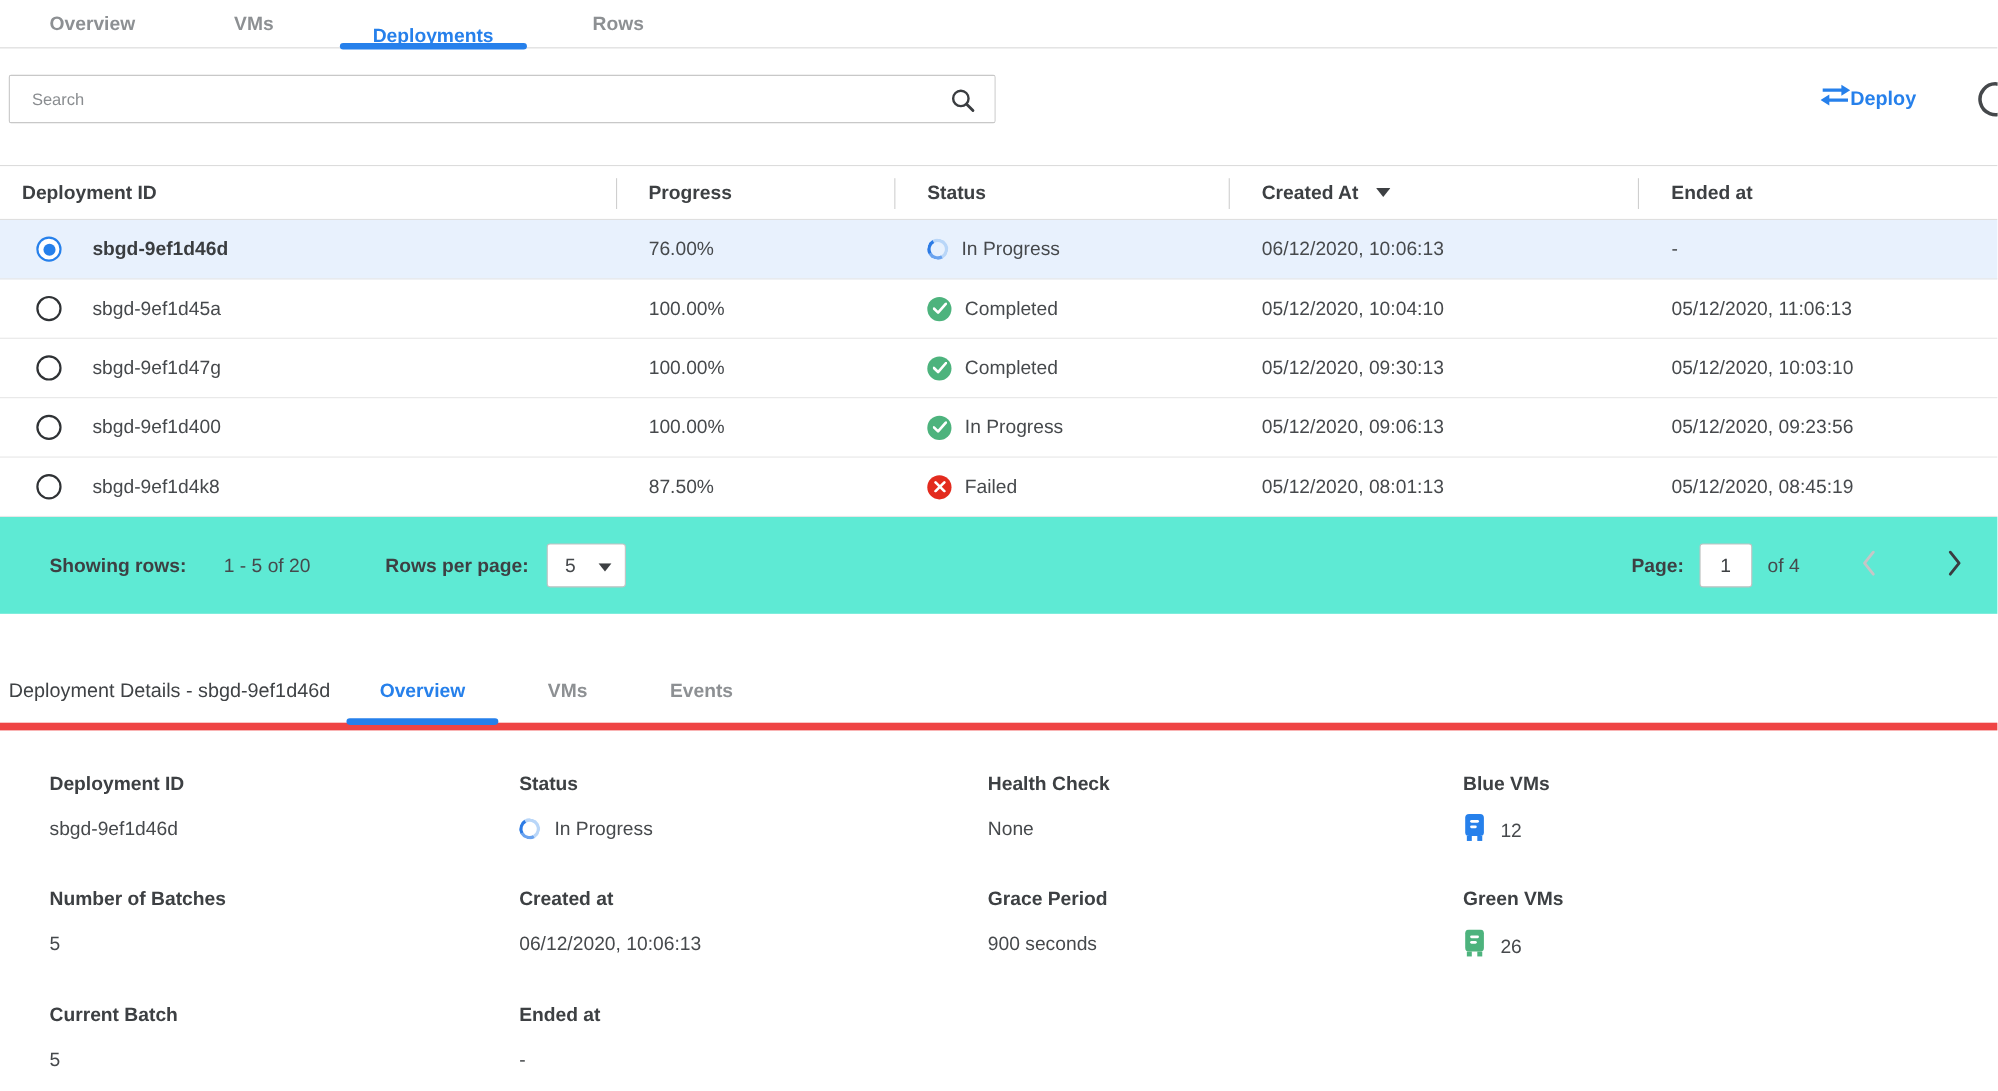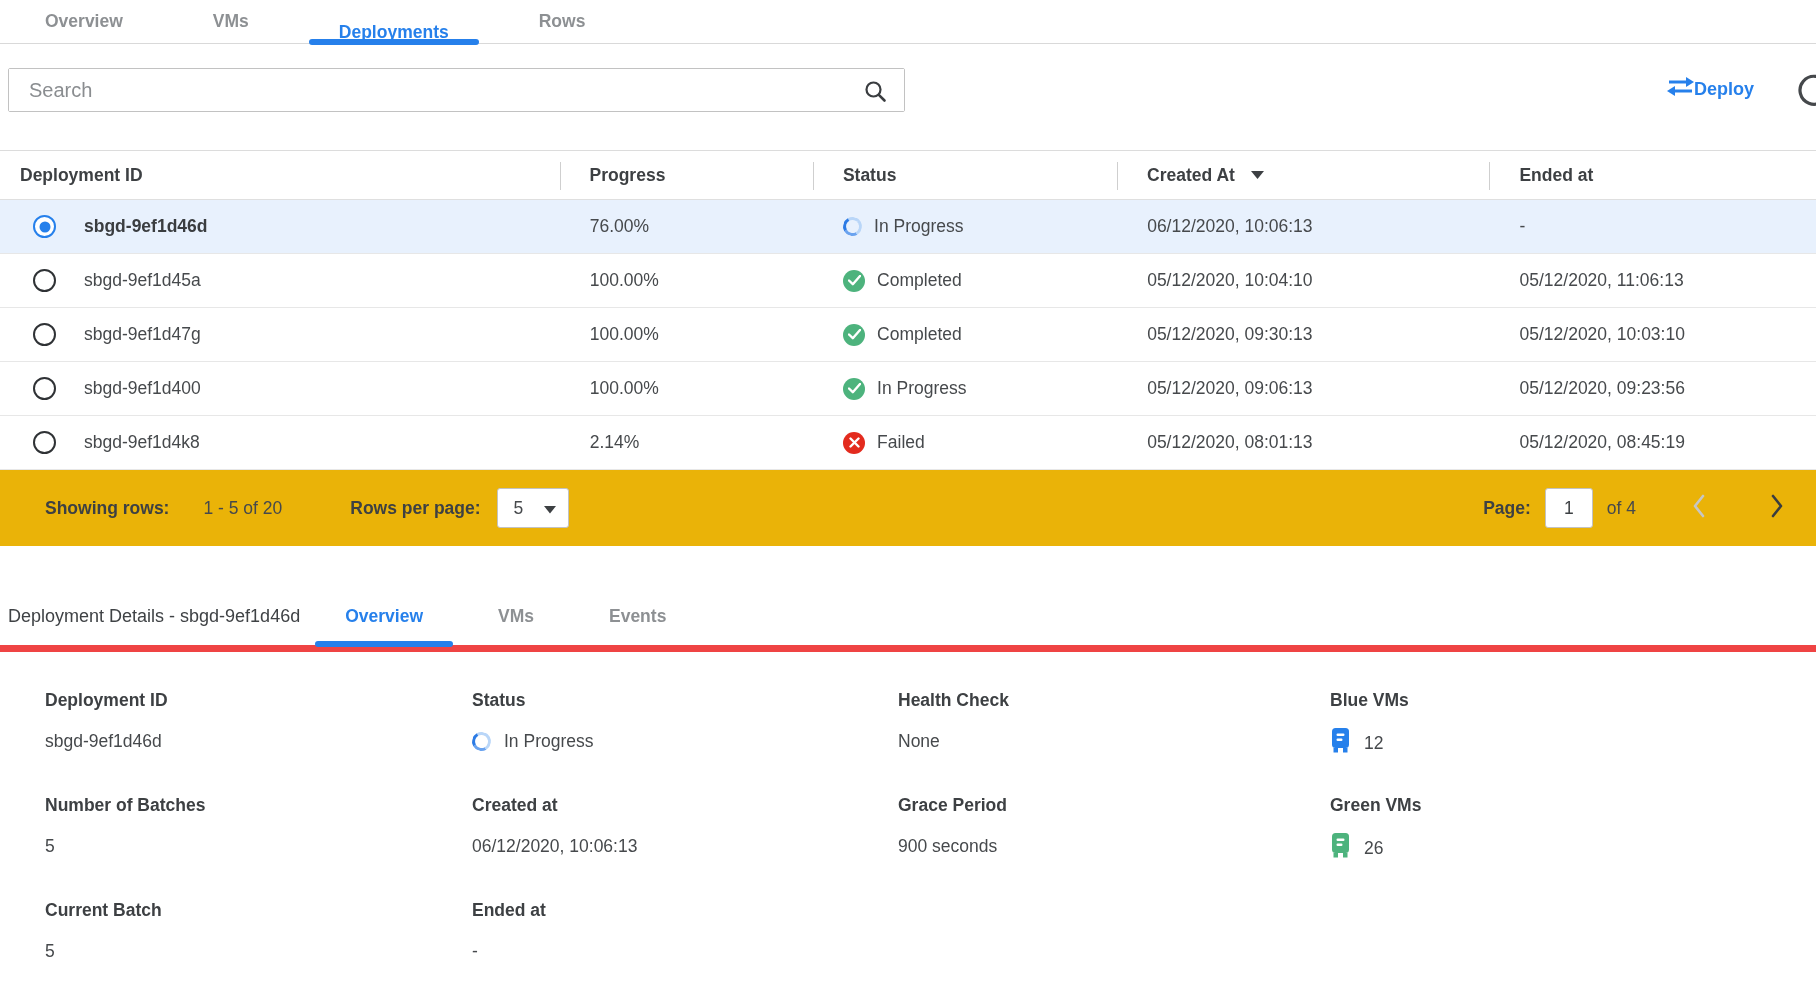--- a/index.html
+++ b/index.html
@@ -48,28 +48,28 @@
     width: 897px; height: 44px;
     border: 1px solid #c2c2c2;
     border-radius: 2px;
     background: #fff;
   }
   .search-box input {
     width: 100%; height: 100%;
     border: none; outline: none;
     padding: 0 56px 0 20px;
     font-family: "Liberation Sans", sans-serif;
-    font-size: 20px;
+    font-size: 15px;
     color: #7f1d1d;
   }
   .search-box input::placeholder { color: #8a8d90; }
   .search-icon { position: absolute; right: 16px; top: 10px; }
 
   .deploy-btn {
-    position: absolute; right: 62px; top: 8px;
+    position: absolute; right: 74px; top: 8px;
     display: flex; align-items: center; 
     color: #2680eb;
     font-size: 18px; font-weight: 700;
     cursor: pointer;
   }
   .refresh-btn { position: absolute; right: -17px; top: 4px; }
 
   
   .table { margin-top: 38px; }
   .thead {
@@ -130,22 +130,22 @@
   }
   .badge {
     width: 22px; height: 22px; border-radius: 50%; flex: none;
     display: flex; align-items: center; justify-content: center;
   }
   .badge.ok { background: #4db37d; }
   .badge.err { background: #e32b1e; }
 
   
   .tfoot {
-    height: 76px;
-    background: #eab308;
+    height: 88px;
+    background: #5eead4;
     display: flex; align-items: center; justify-content: space-between;
     font-size: 17.5px; color: #46494c;
   }
   .tfoot-left { display: flex; align-items: center; padding-left: 45px; }
   .bold { font-weight: 700; color: #3d4043; }
   .showing-value { margin-left: 34px; }
   .rpp-label { margin-left: 68px; }
   .rpp-select {
     margin-left: 16px;
     width: 72px; height: 40px;
@@ -333,21 +333,21 @@
     </div>
     <div class="col-created"><span>05/12/2020, 09:06:13</span></div>
     <div class="col-ended"><span>05/12/2020, 09:23:56</span></div>
   </div>
 
   <div class="trow">
     <div class="cell-id col-id" style="padding-left:33px;width:531px">
       <span class="radio"></span>
       <span class="cell-id-text">sbgd-9ef1d4k8</span>
     </div>
-    <div class="col-prog"><span>2.14%</span></div>
+    <div class="col-prog"><span>87.50%</span></div>
     <div class="col-status status-cell">
       <span class="badge err">
           <svg width="11" height="11" viewBox="0 0 11 11">
             <line x1="1.5" y1="1.5" x2="9.5" y2="9.5" stroke="#fff" stroke-width="2.4" stroke-linecap="round"></line>
             <line x1="9.5" y1="1.5" x2="1.5" y2="9.5" stroke="#fff" stroke-width="2.4" stroke-linecap="round"></line>
           </svg>
         </span>
       <span>Failed</span>
     </div>
     <div class="col-created"><span>05/12/2020, 08:01:13</span></div>

